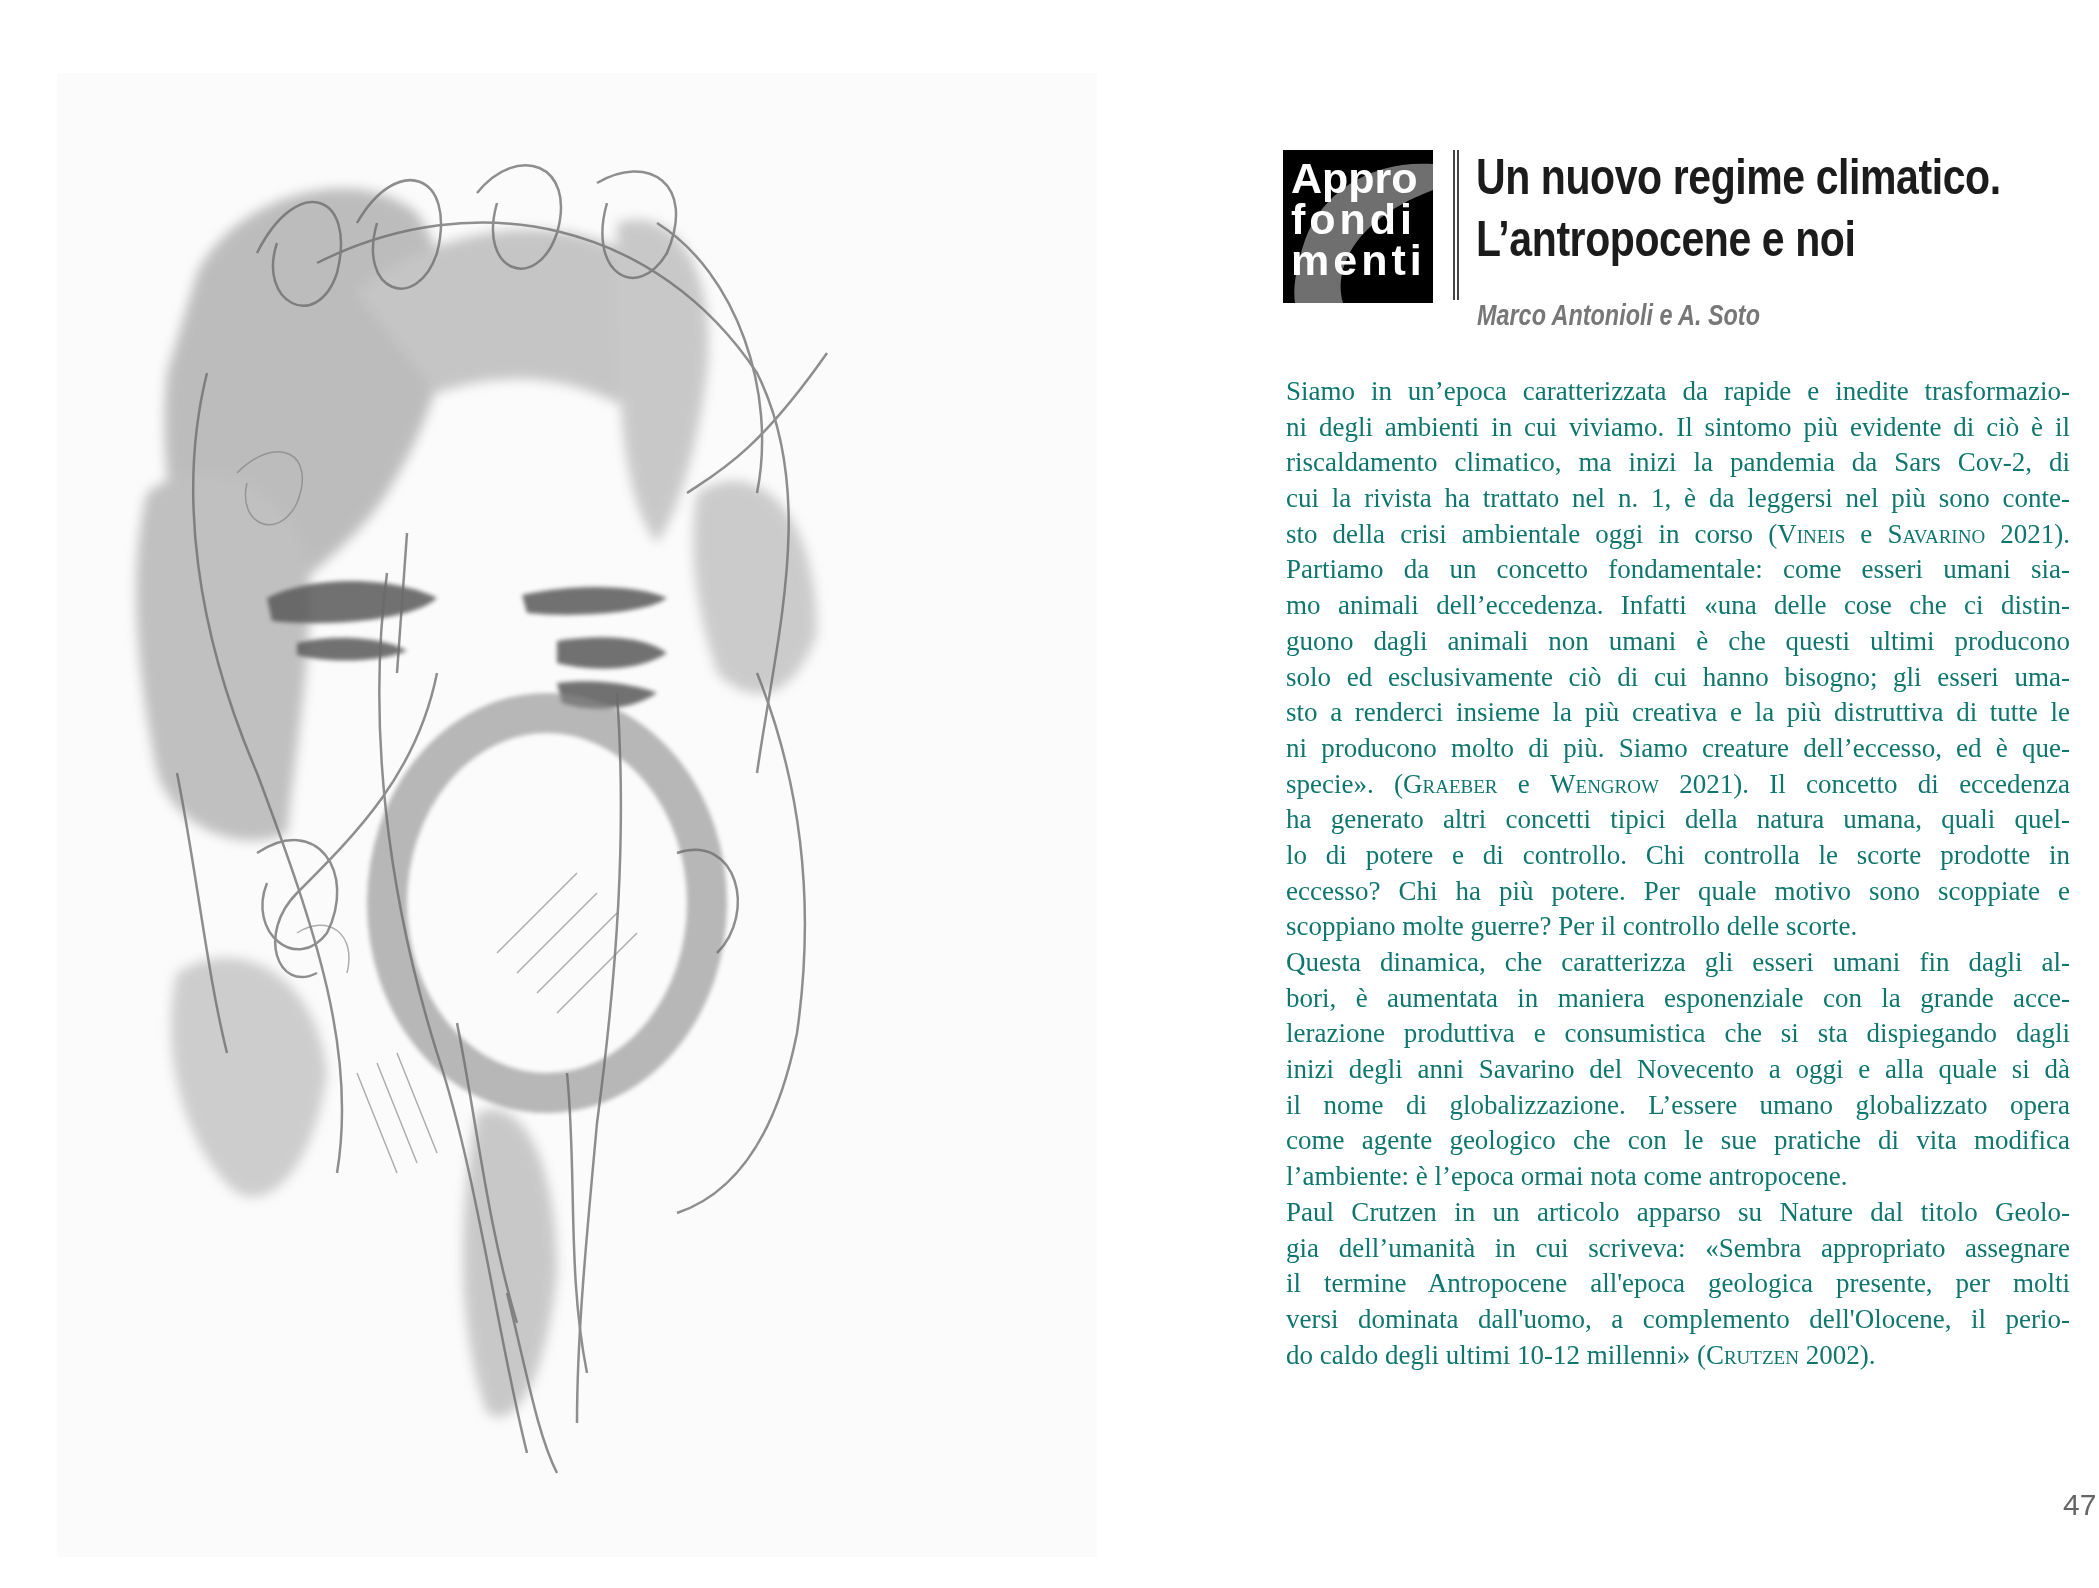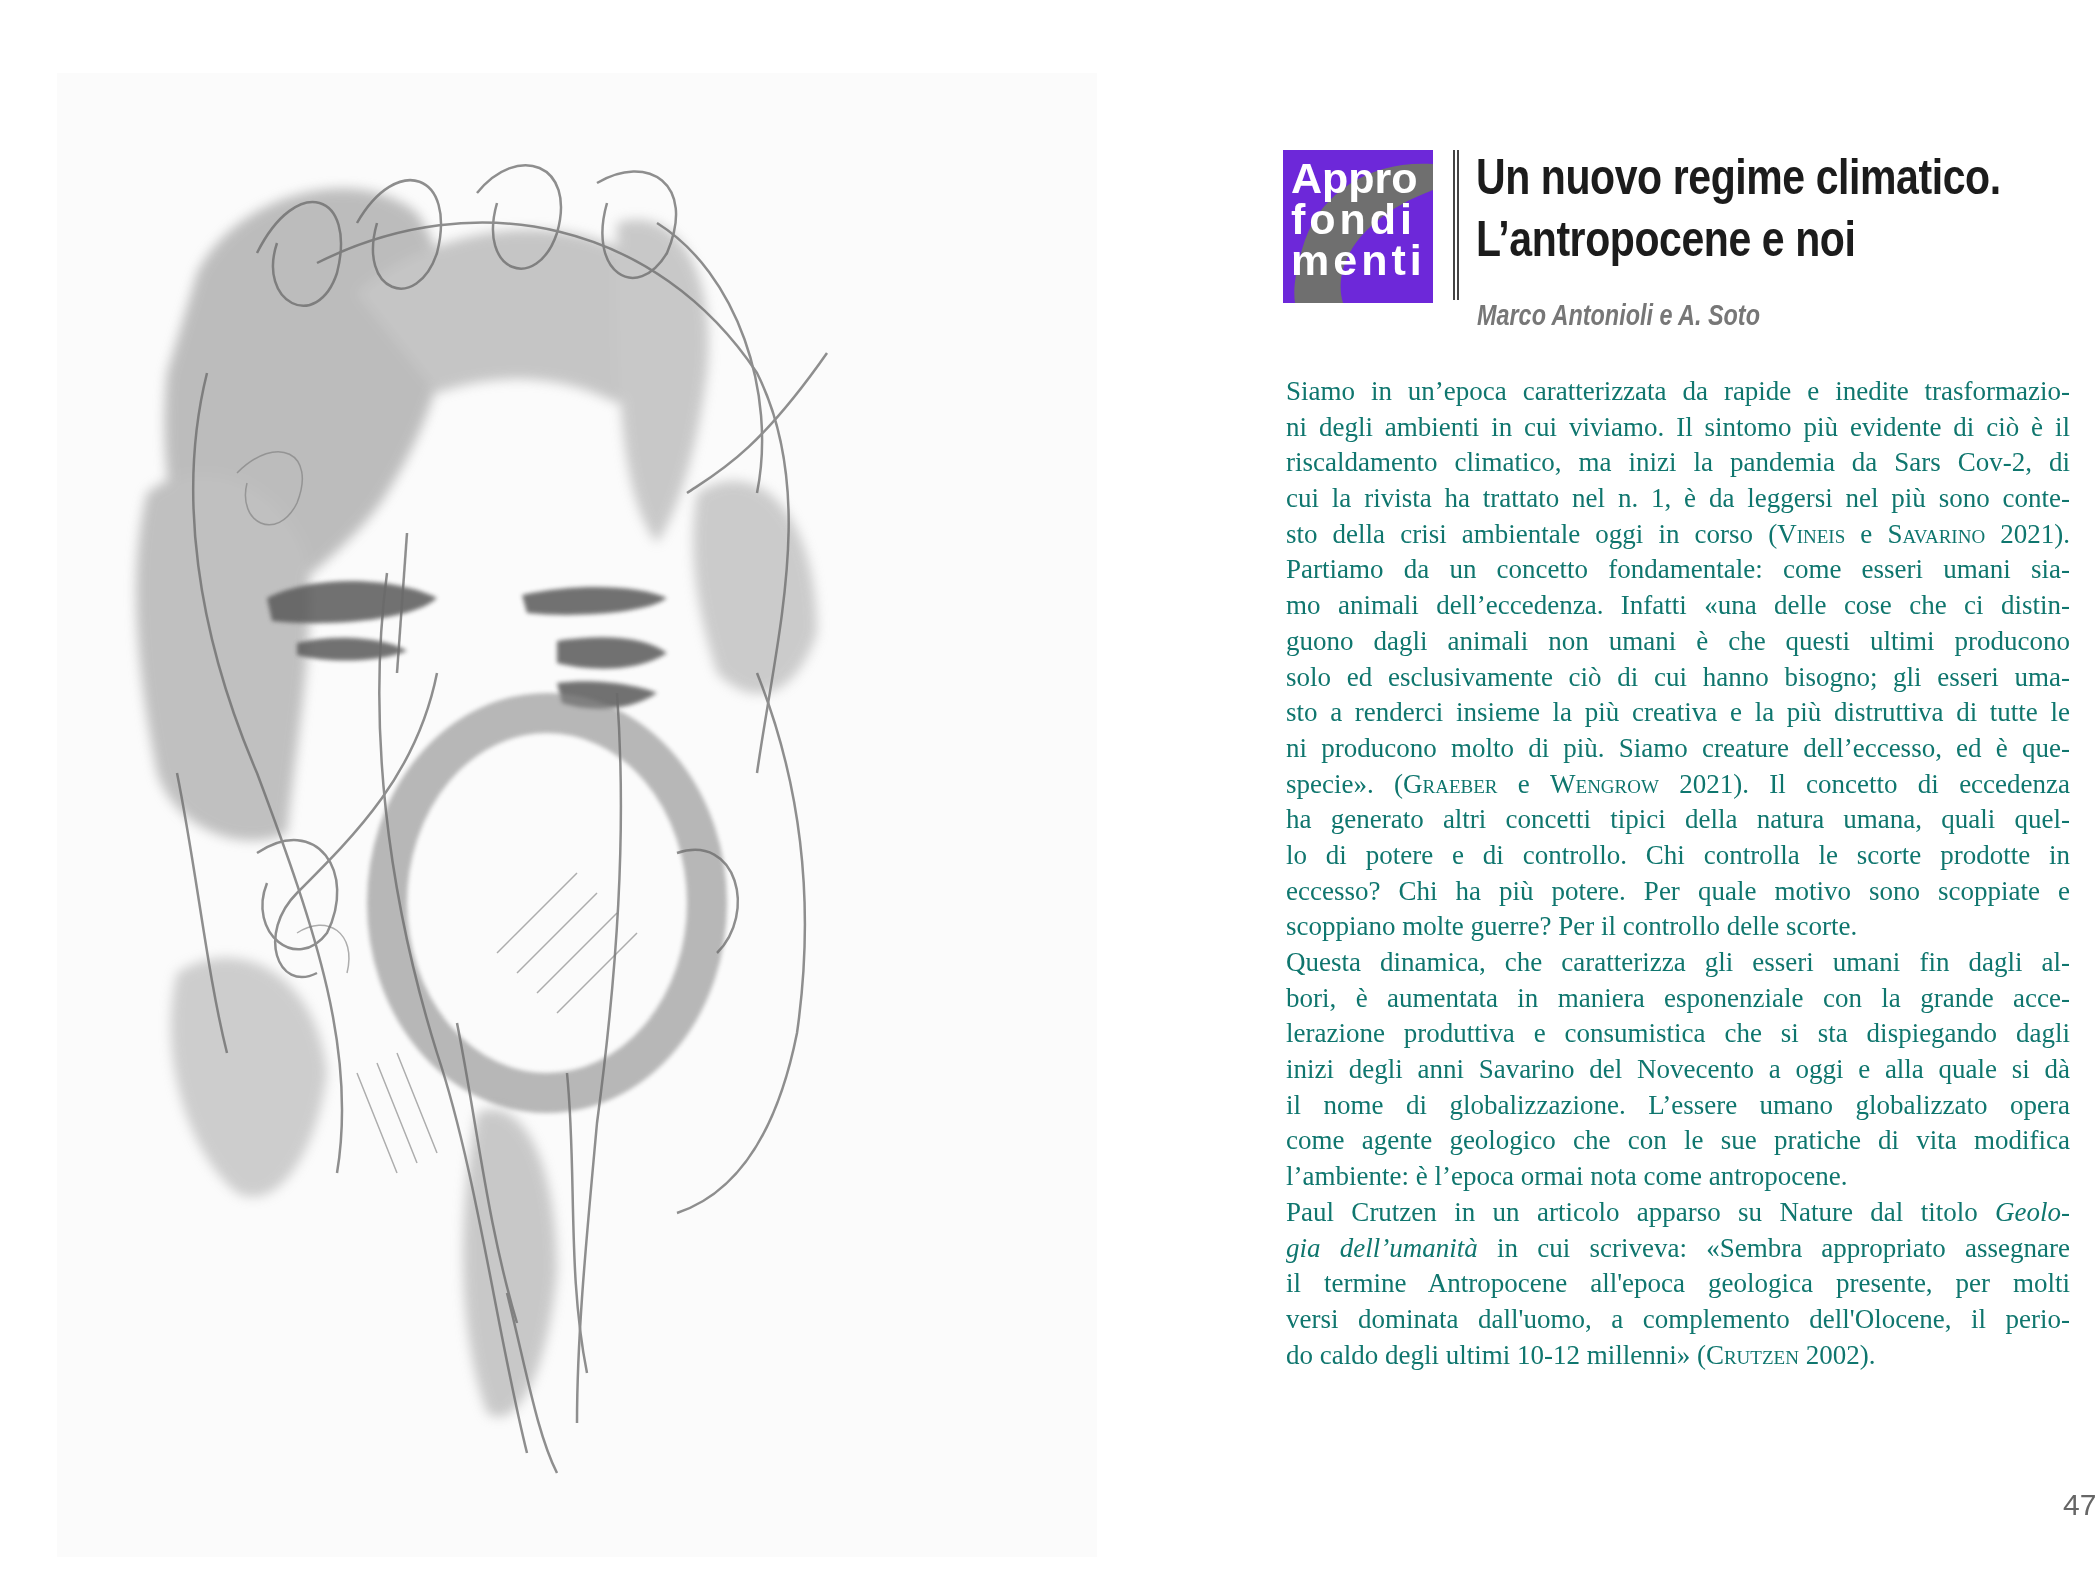--- a/index.html
+++ b/index.html
@@ -10,21 +10,21 @@
   .drawing-panel {
     position: absolute; left: 57px; top: 73px; width: 1040px; height: 1484px;
     background: #fbfbfb;
   }
   .drawing-panel svg { width: 100%; height: 100%; display: block; }
 
   
   .header-block { position: absolute; left: 1283px; top: 150px; }
   .badge {
     position: absolute; left: 0; top: 0; width: 150px; height: 153px;
-    background: #6d28d9; overflow: hidden;
+    background: #000000; overflow: hidden;
   }
   .badge-leaf {
     position: absolute; left: 0; top: 0; width: 150px; height: 153px;
   }
   .badge-text {
     position: absolute; left: 8px; top: 8px; right: 4px;
     font-family: "Liberation Sans", sans-serif; font-weight: bold;
     color: #ffffff; font-size: 43px; line-height: 41px; letter-spacing: 0px;
   }
   .badge-text span { display: block; }
@@ -51,21 +51,21 @@
     position: absolute; left: 1286px; top: 374px; width: 784px;
     font-family: "Liberation Serif", serif; font-size: 27px; line-height: 35.7px;
     color: #0f766e;
   }
   .body-text .line {
     display: block; white-space: nowrap; text-align: justify;
     text-align-last: justify; height: 35.7px; overflow: visible;
   }
   .body-text .line.last { text-align-last: left; }
   .sc { font-variant: small-caps; }
-  .it { font-style: italic; }
+  .it { }
 
   .page-number {
     position: absolute; left: 2063px; top: 1488px;
     font-family: "Liberation Sans", sans-serif; font-size: 30px; color: #666666;
   }
 </style>
 </head>
 <body>
 
 <div class="spread">

